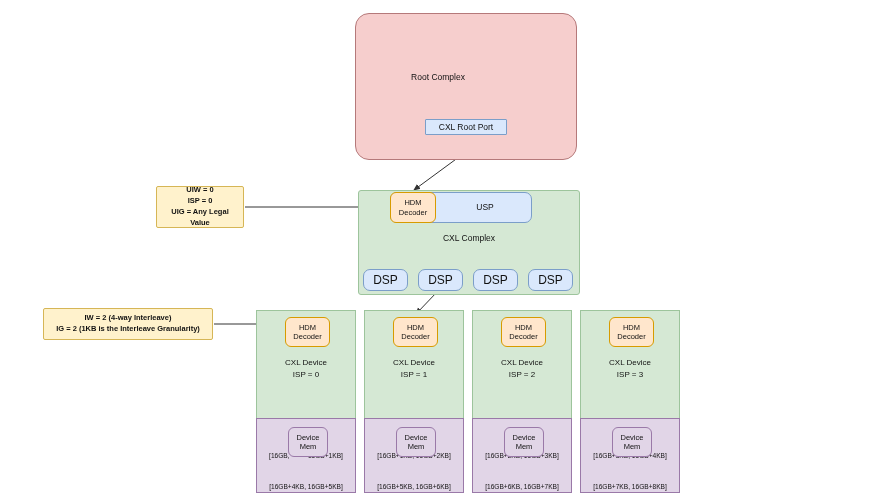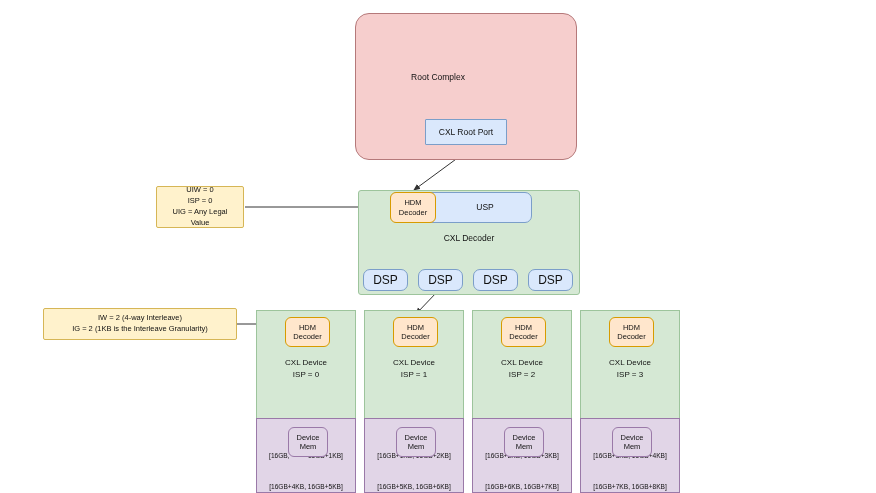--- a/index.html
+++ b/index.html
@@ -43,21 +43,21 @@
   #root-complex-label {
     position: absolute;
     left: 0; right: 0;
     top: 72px;
     text-align: center;
     font-size: 8.5px;
     color: #111;
   }
   #cxl-root-port {
     left: 425px; top: 119px;
-    width: 82px; height: 26px;
+    width: 82px; height: 16px;
     background: #dae8fc;
     border: 1px solid #7b9ec9;
     border-radius: 1px;
     font-size: 8.5px;
   }
 
   
   #cxl-switch {
     left: 358px; top: 190px;
     width: 222px; height: 105px;
@@ -111,28 +111,29 @@
   #dsp-3 { left: 528px; }
 
   
   .note {
     background: #fff2cc;
     border: 1px solid #d6b656;
     border-radius: 2px;
     font-size: 7.5px;
     flex-direction: column;
     line-height: 1.45;
+    font-weight: bold;
   }
   #note-usp {
     left: 156px; top: 186px;
     width: 88px; height: 42px;
   }
   #note-device {
     left: 43px; top: 308px;
-    width: 194px; height: 32px;
+    width: 170px; height: 32px;
   }
 
   
   .device {
     position: absolute;
     top: 310px;
     width: 100px;
     height: 181px;
     background: #d5e8d4;
     border: 1px solid #9dc49c;
@@ -226,21 +227,21 @@
 <div class="box" id="cxl-root-port">CXL Root Port</div>
 
 <div class="box" id="cxl-switch"></div>
 <div class="box" id="usp">
   <span id="usp-label">USP</span>
 </div>
 <div class="box" id="switch-hdm">
   <span>HDM</span>
   <span>Decoder</span>
 </div>
-<div id="cxl-switch-label">CXL Decoder</div>
+<div id="cxl-switch-label">CXL Complex</div>
 <div class="box dsp" id="dsp-0">DSP</div>
 <div class="box dsp" id="dsp-1">DSP</div>
 <div class="box dsp" id="dsp-2">DSP</div>
 <div class="box dsp" id="dsp-3">DSP</div>
 
 <div class="box note" id="note-usp">
   <span>UIW = 0</span>
   <span>ISP = 0</span>
   <span>UIG = Any Legal</span>
   <span>Value</span>

